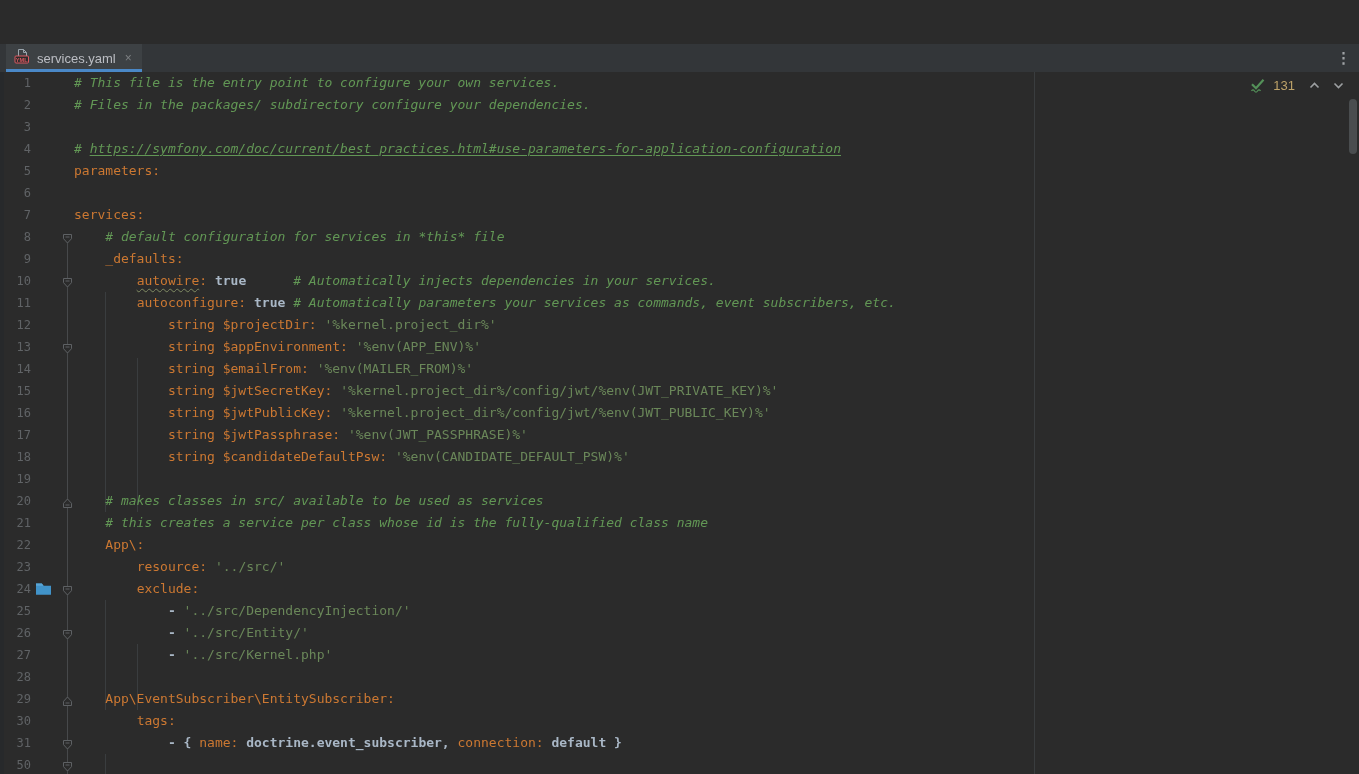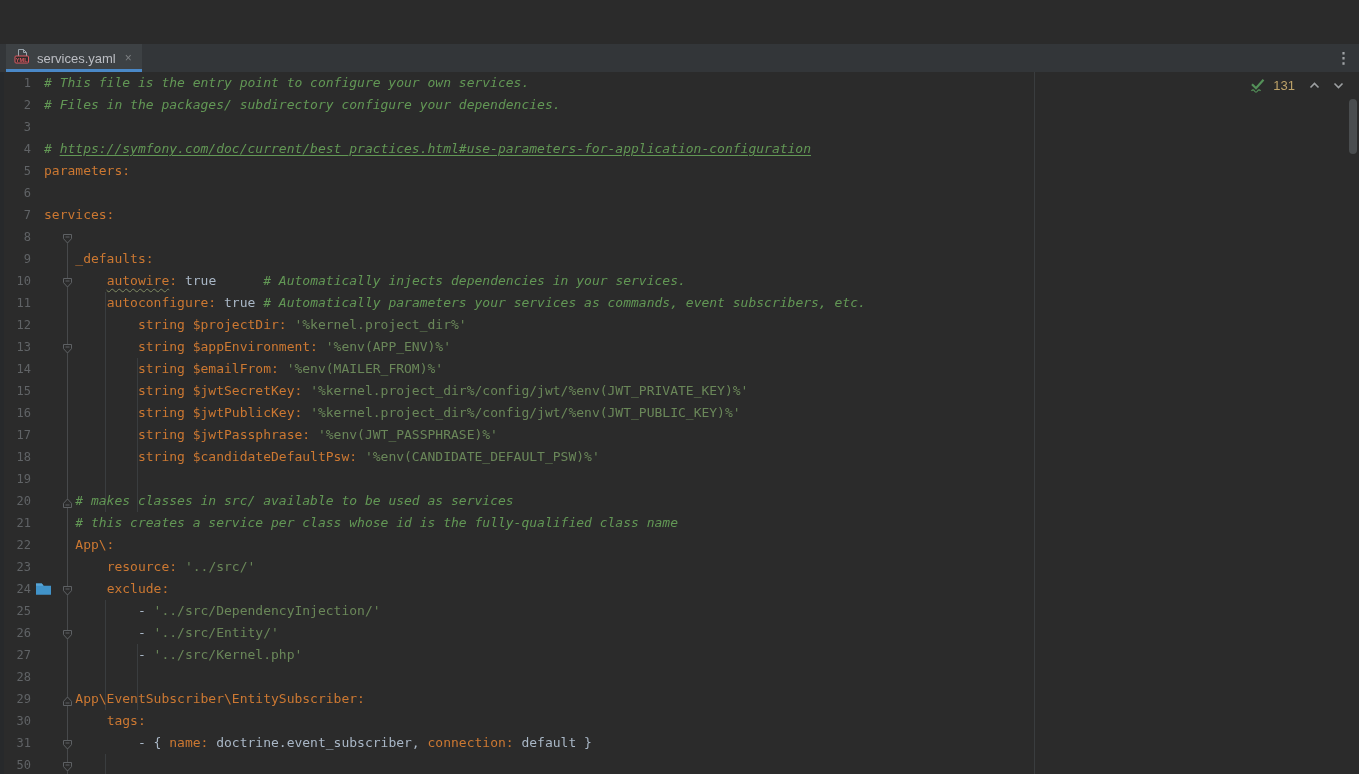--- a/index.html
+++ b/index.html
@@ -16,27 +16,27 @@
   .tab-label { color:#bcbec4; font-size:13px; margin-left:7px; white-space:nowrap; }
   .tab-close { color:#7d8083; font-size:12px; margin-left:9px; line-height:1; }
   .tabbar-menu { position:absolute; right:8px; top:0; height:28px; display:flex; align-items:center;
                  color:#a0a3a6; font-size:15px; font-weight:bold; letter-spacing:0; }
 
   
   .editor { position:absolute; top:28px; left:0; right:0; bottom:0; background:#2b2b2b; overflow:hidden; }
   .left-strip { position:absolute; left:0; top:0; bottom:0; width:4px; background:#27292b; }
 
   .code-pane { position:absolute; top:0; left:0; right:0; }
-  .code-line { height:22px; line-height:22px; white-space:pre; padding-left:44px;
+  .code-line { height:22px; line-height:22px; white-space:pre; padding-left:74px;
                font-family:"DejaVu Sans Mono", monospace; font-size:13px; color:#a9b7c6; }
   .tk-c { color:#629755; font-style:italic; }
   .tk-a { color:#629755; font-style:italic; text-decoration:underline; text-underline-offset:2px; }
   .tk-k { color:#cc7832; }
   .tk-s { color:#6a8759; }
-  .tk-p { color:#a9b7c6; }
+  .tk-p { color:#a9b7c6;font-weight:bold; }
   .tk-w { color:#a9b7c6; }
   .tk-t { color:#cc7832; text-decoration:underline; text-decoration-style:wavy;
           text-decoration-color:#7f8a63; text-decoration-thickness:1px; text-underline-offset:3px; }
 
   .gutter { position:absolute; top:0; left:0; width:74px; }
   .gutter-row { height:22px; line-height:22px; }
   .gutter-num { display:block; width:31px; text-align:right; color:#606366;
                 font-family:"DejaVu Sans Mono", monospace; font-size:12px; }
 
   .fold-line    { position:absolute; left:67px; top:171px; bottom:0; width:1px; background:#47494b; }
@@ -192,21 +192,21 @@
         </div>
       </div>
     <div class="code-pane" id="code">
         <div class="code-line"><span class="tk-c"># This file is the entry point to configure your own services.</span></div>
         <div class="code-line"><span class="tk-c"># Files in the packages/ subdirectory configure your dependencies.</span></div>
         <div class="code-line"></div>
         <div class="code-line"><span class="tk-c"># </span><span class="tk-a">https://symfony.com/doc/current/best_practices.html#use-parameters-for-application-configuration</span></div>
         <div class="code-line"><span class="tk-k">parameters:</span></div>
         <div class="code-line"></div>
         <div class="code-line"><span class="tk-k">services:</span></div>
-        <div class="code-line"><span class="tk-w">    </span></div>
+        <div class="code-line"><span class="tk-w">    </span><span class="tk-c"># default configuration for services in *this* file</span></div>
         <div class="code-line"><span class="tk-w">    </span><span class="tk-k">_defaults:</span></div>
         <div class="code-line"><span class="tk-w">        </span><span class="tk-t">autowire</span><span class="tk-k">:</span><span class="tk-p"> true</span><span class="tk-w">      </span><span class="tk-c"># Automatically injects dependencies in your services.</span></div>
         <div class="code-line"><span class="tk-w">        </span><span class="tk-k">autoconfigure:</span><span class="tk-p"> true </span><span class="tk-c"># Automatically parameters your services as commands, event subscribers, etc.</span></div>
         <div class="code-line"><span class="tk-w">            </span><span class="tk-k">string $projectDir:</span><span class="tk-w"> </span><span class="tk-s">'%kernel.project_dir%'</span></div>
         <div class="code-line"><span class="tk-w">            </span><span class="tk-k">string $appEnvironment:</span><span class="tk-w"> </span><span class="tk-s">'%env(APP_ENV)%'</span></div>
         <div class="code-line"><span class="tk-w">            </span><span class="tk-k">string $emailFrom:</span><span class="tk-w"> </span><span class="tk-s">'%env(MAILER_FROM)%'</span></div>
         <div class="code-line"><span class="tk-w">            </span><span class="tk-k">string $jwtSecretKey:</span><span class="tk-w"> </span><span class="tk-s">'%kernel.project_dir%/config/jwt/%env(JWT_PRIVATE_KEY)%'</span></div>
         <div class="code-line"><span class="tk-w">            </span><span class="tk-k">string $jwtPublicKey:</span><span class="tk-w"> </span><span class="tk-s">'%kernel.project_dir%/config/jwt/%env(JWT_PUBLIC_KEY)%'</span></div>
         <div class="code-line"><span class="tk-w">            </span><span class="tk-k">string $jwtPassphrase:</span><span class="tk-w"> </span><span class="tk-s">'%env(JWT_PASSPHRASE)%'</span></div>
         <div class="code-line"><span class="tk-w">            </span><span class="tk-k">string $candidateDefaultPsw:</span><span class="tk-w"> </span><span class="tk-s">'%env(CANDIDATE_DEFAULT_PSW)%'</span></div>

